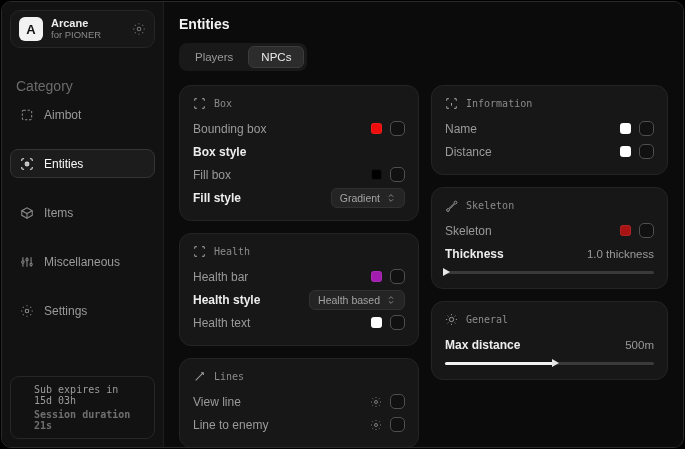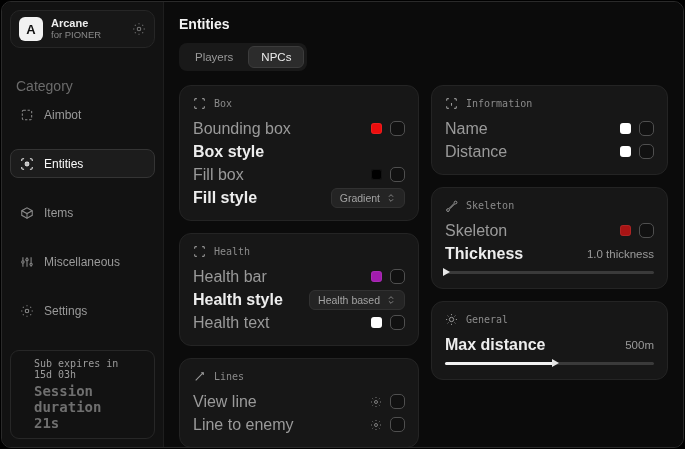--- a/index.html
+++ b/index.html
@@ -18,34 +18,34 @@
   .brand-gear{ margin-left:auto; color:#777; display:flex; }
   .category{ font-size:14px; color:#6b6b6b; margin:30px 6px 6px 6px; }
   .nav{ display:flex; flex-direction:column; gap:20px; }
   .nav-item{ height:29px; display:flex; align-items:center; gap:10px; padding:0 9px; border-radius:8px; color:#9a9a9a; font-size:12px; border:1px solid transparent; cursor:default; }
   .nav-item .nicon{ display:flex; color:#8a8a8a; }
   .nav-item.active{ background:#1c1c1c; border-color:#343434; color:#fafafa; }
   .nav-item.active .nicon{ color:#eaeaea; }
   .side-spacer{ flex:1; }
   .sub-card{ border:1px solid #272727; border-radius:9px; padding:7px 23px; }
   .sub-line1{ font-family:"DejaVu Sans Mono", monospace; font-size:10px; color:#9c9c9c; }
-  .sub-line2{ font-family:"DejaVu Sans Mono", monospace; font-size:14px; color:#6f6f6f; margin-top:3px; font-weight:bold; }
+  .sub-line2{ font-family:"DejaVu Sans Mono", monospace; font-size:10px; color:#6f6f6f; margin-top:3px; font-weight:bold; }
   
   .main{ flex:1; padding:14px 15px; background:#0b0b0b; }
   .page-title{ font-size:14px; font-weight:bold; color:#f2f2f2; }
   .tabs{ display:inline-flex; background:#191919; border-radius:8px; padding:3px; gap:2px; margin-top:11px; }
   .tab{ padding:4px 12px; border-radius:6px; font-size:11.5px; color:#9a9a9a; border:1px solid transparent; cursor:default; }
   .tab.active{ background:#2c2c2c; border-color:#3c3c3c; color:#ececec; }
   .grid{ display:grid; grid-template-columns:240px 237px; gap:12px; margin-top:14px; align-items:start; }
   .col{ display:flex; flex-direction:column; gap:12px; }
   .card{ background:#171717; border:1px solid #242424; border-radius:12px; padding:11px 13px; }
   .card-head{ display:flex; align-items:center; gap:8px; color:#8b8b8b; font-family:"DejaVu Sans Mono", monospace; font-size:10px; margin-bottom:7px;text-align:right; }
   .card-head .cicon{ display:flex; color:#9a9a9a; }
   .row{ display:flex; align-items:center; justify-content:space-between; min-height:23px; }
-  .rlabel{ font-size:16px; color:#9a9a9a; }
+  .rlabel{ font-size:12px; color:#9a9a9a; }
   .rlabel.bright{ color:#ededed; font-weight:bold; }
   .controls{ display:flex; align-items:center; gap:8px; }
   .swatch{ width:11px; height:11px; border-radius:3px; box-shadow:0 0 0 1px rgba(255,255,255,0.07) inset; }
   .checkbox{ width:15px; height:15px; border:1.5px solid #4f4f4f; border-radius:5px; background:rgba(0,0,0,0.25); cursor:pointer; }
   .dropdown{ display:flex; align-items:center; gap:6px; background:#242424; border:1px solid #313131; border-radius:6px; padding:3px 8px; color:#a3a3a3; font-size:10.5px; cursor:pointer; }
   .dropdown .dicon{ display:flex; color:#8a8a8a; }
   .mini-gear{ display:flex; color:#8a8a8a; cursor:pointer; }
   .rvalue{ font-size:11.5px; color:#9a9a9a; }
   .slider{ position:relative; height:9px; margin-top:3px; cursor:pointer; }
   .slider .track{ position:absolute; left:0; right:0; top:3px; height:3px; background:#3a3a3a; border-radius:2px; }

